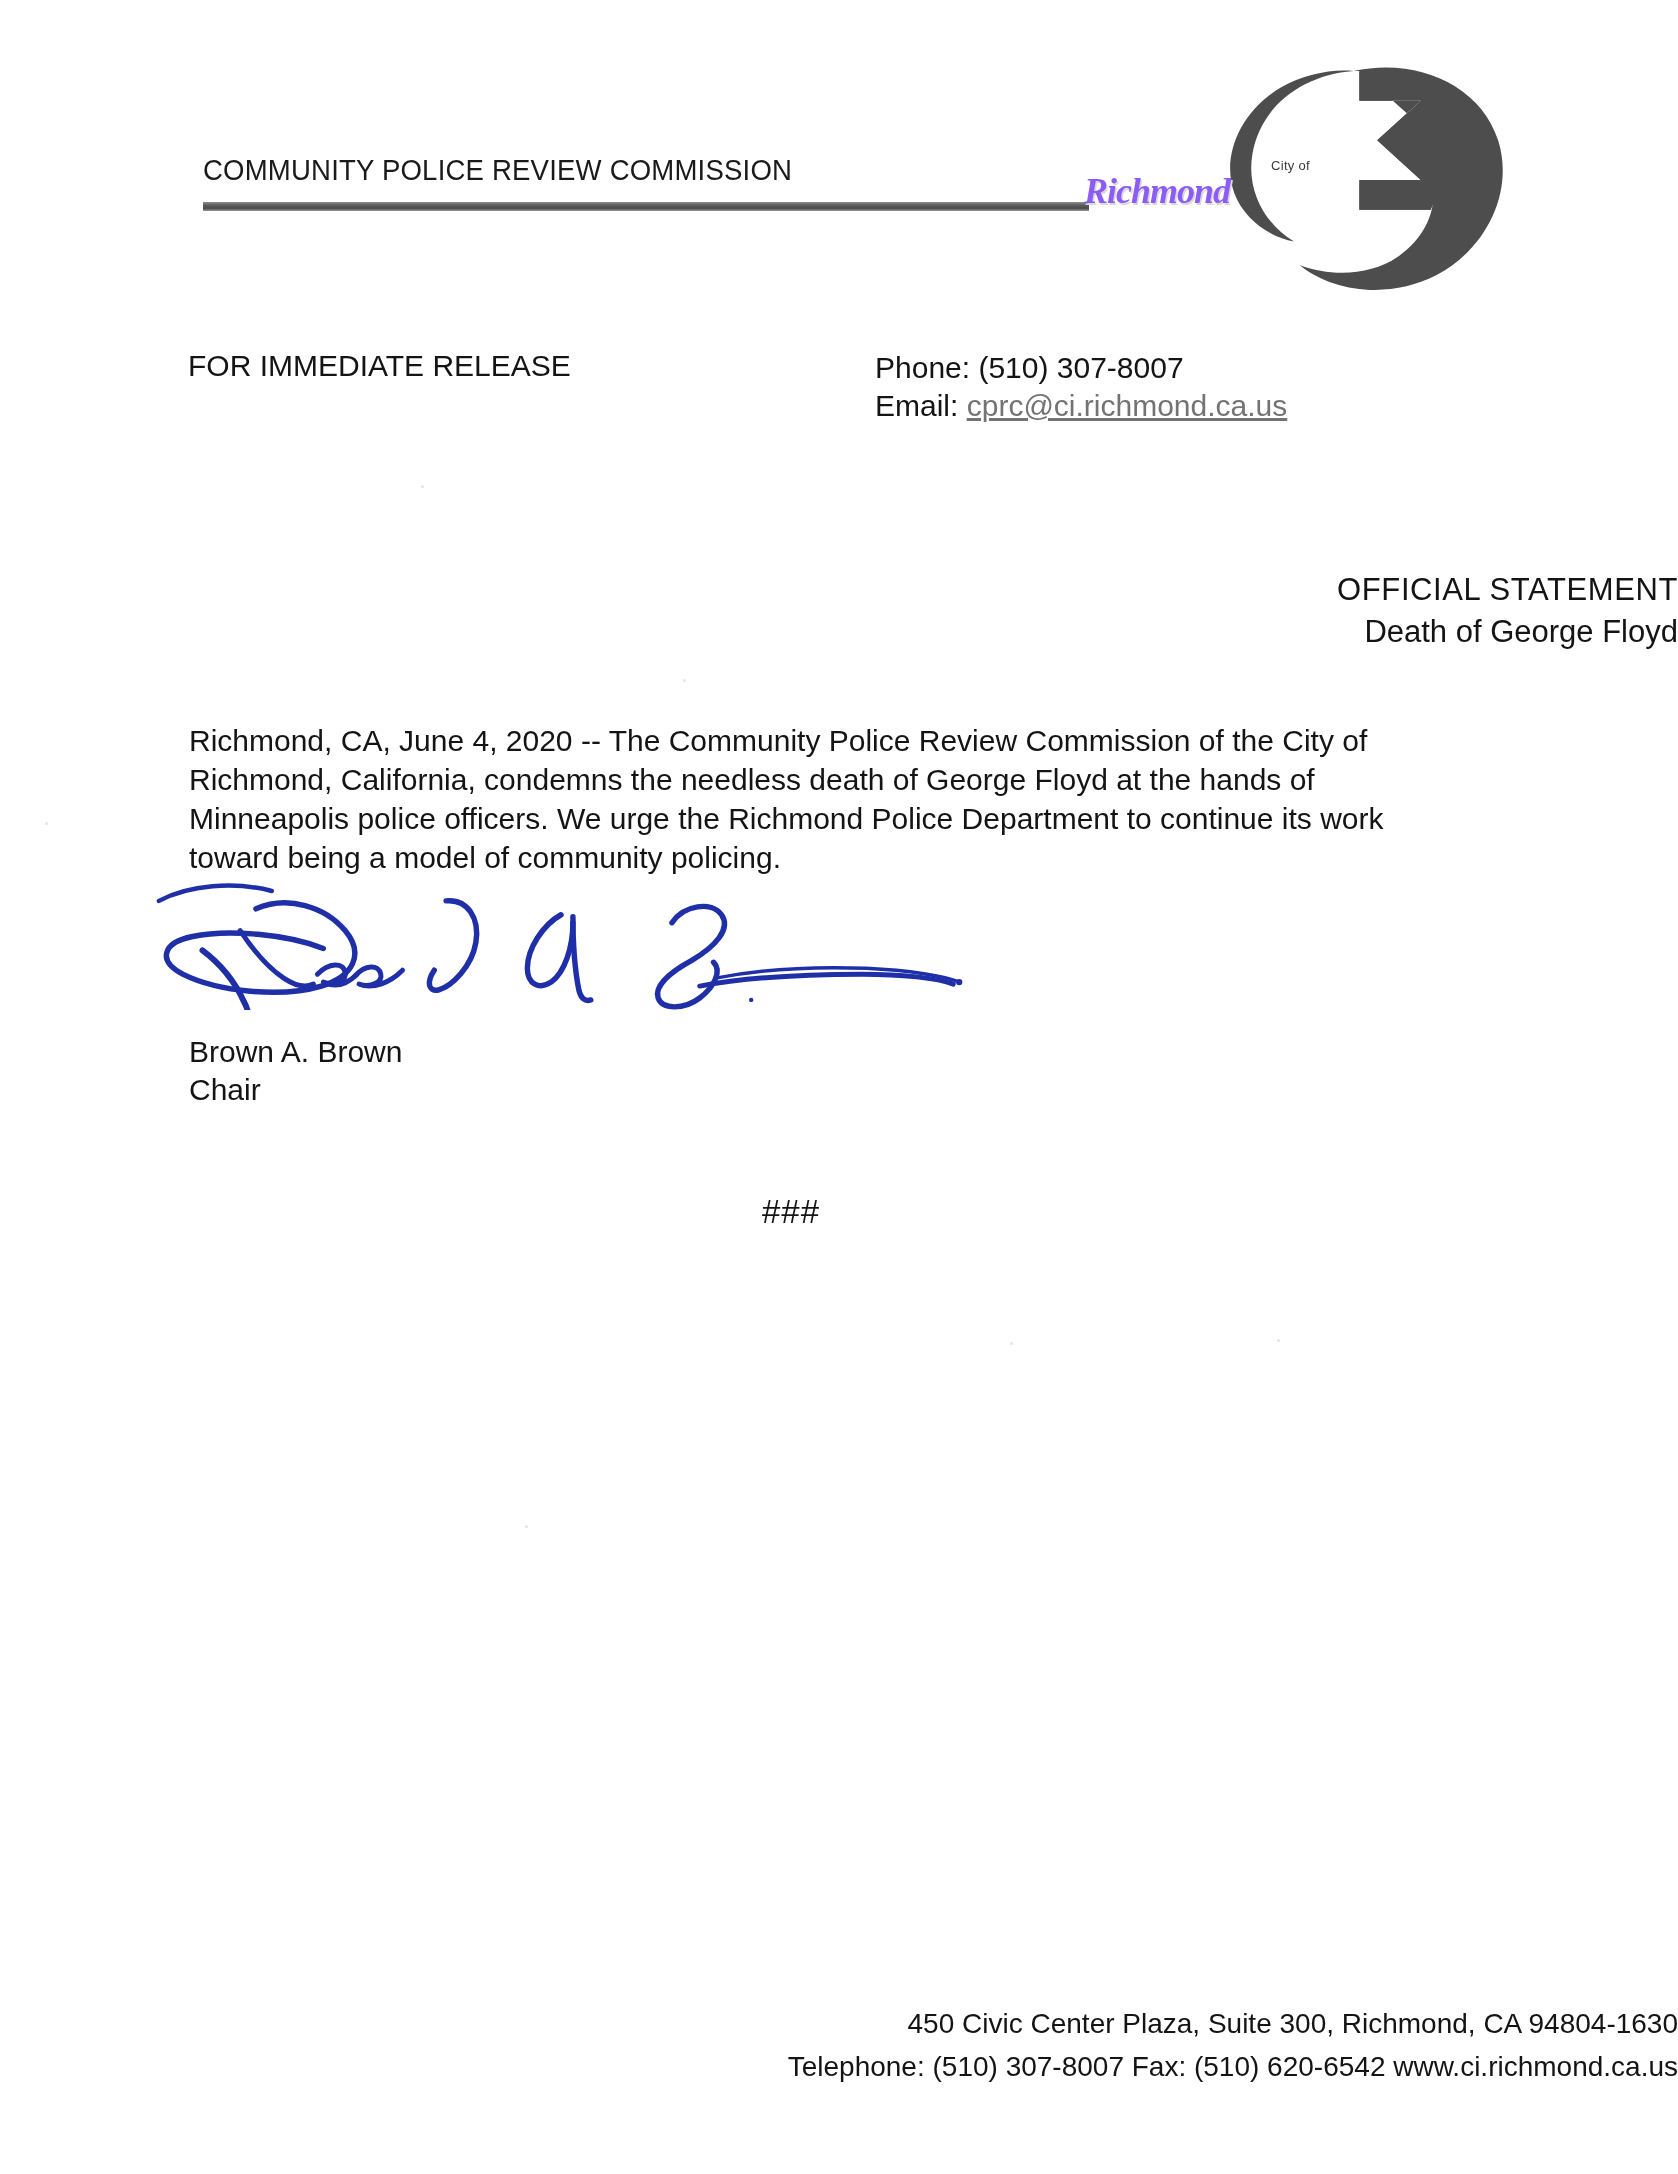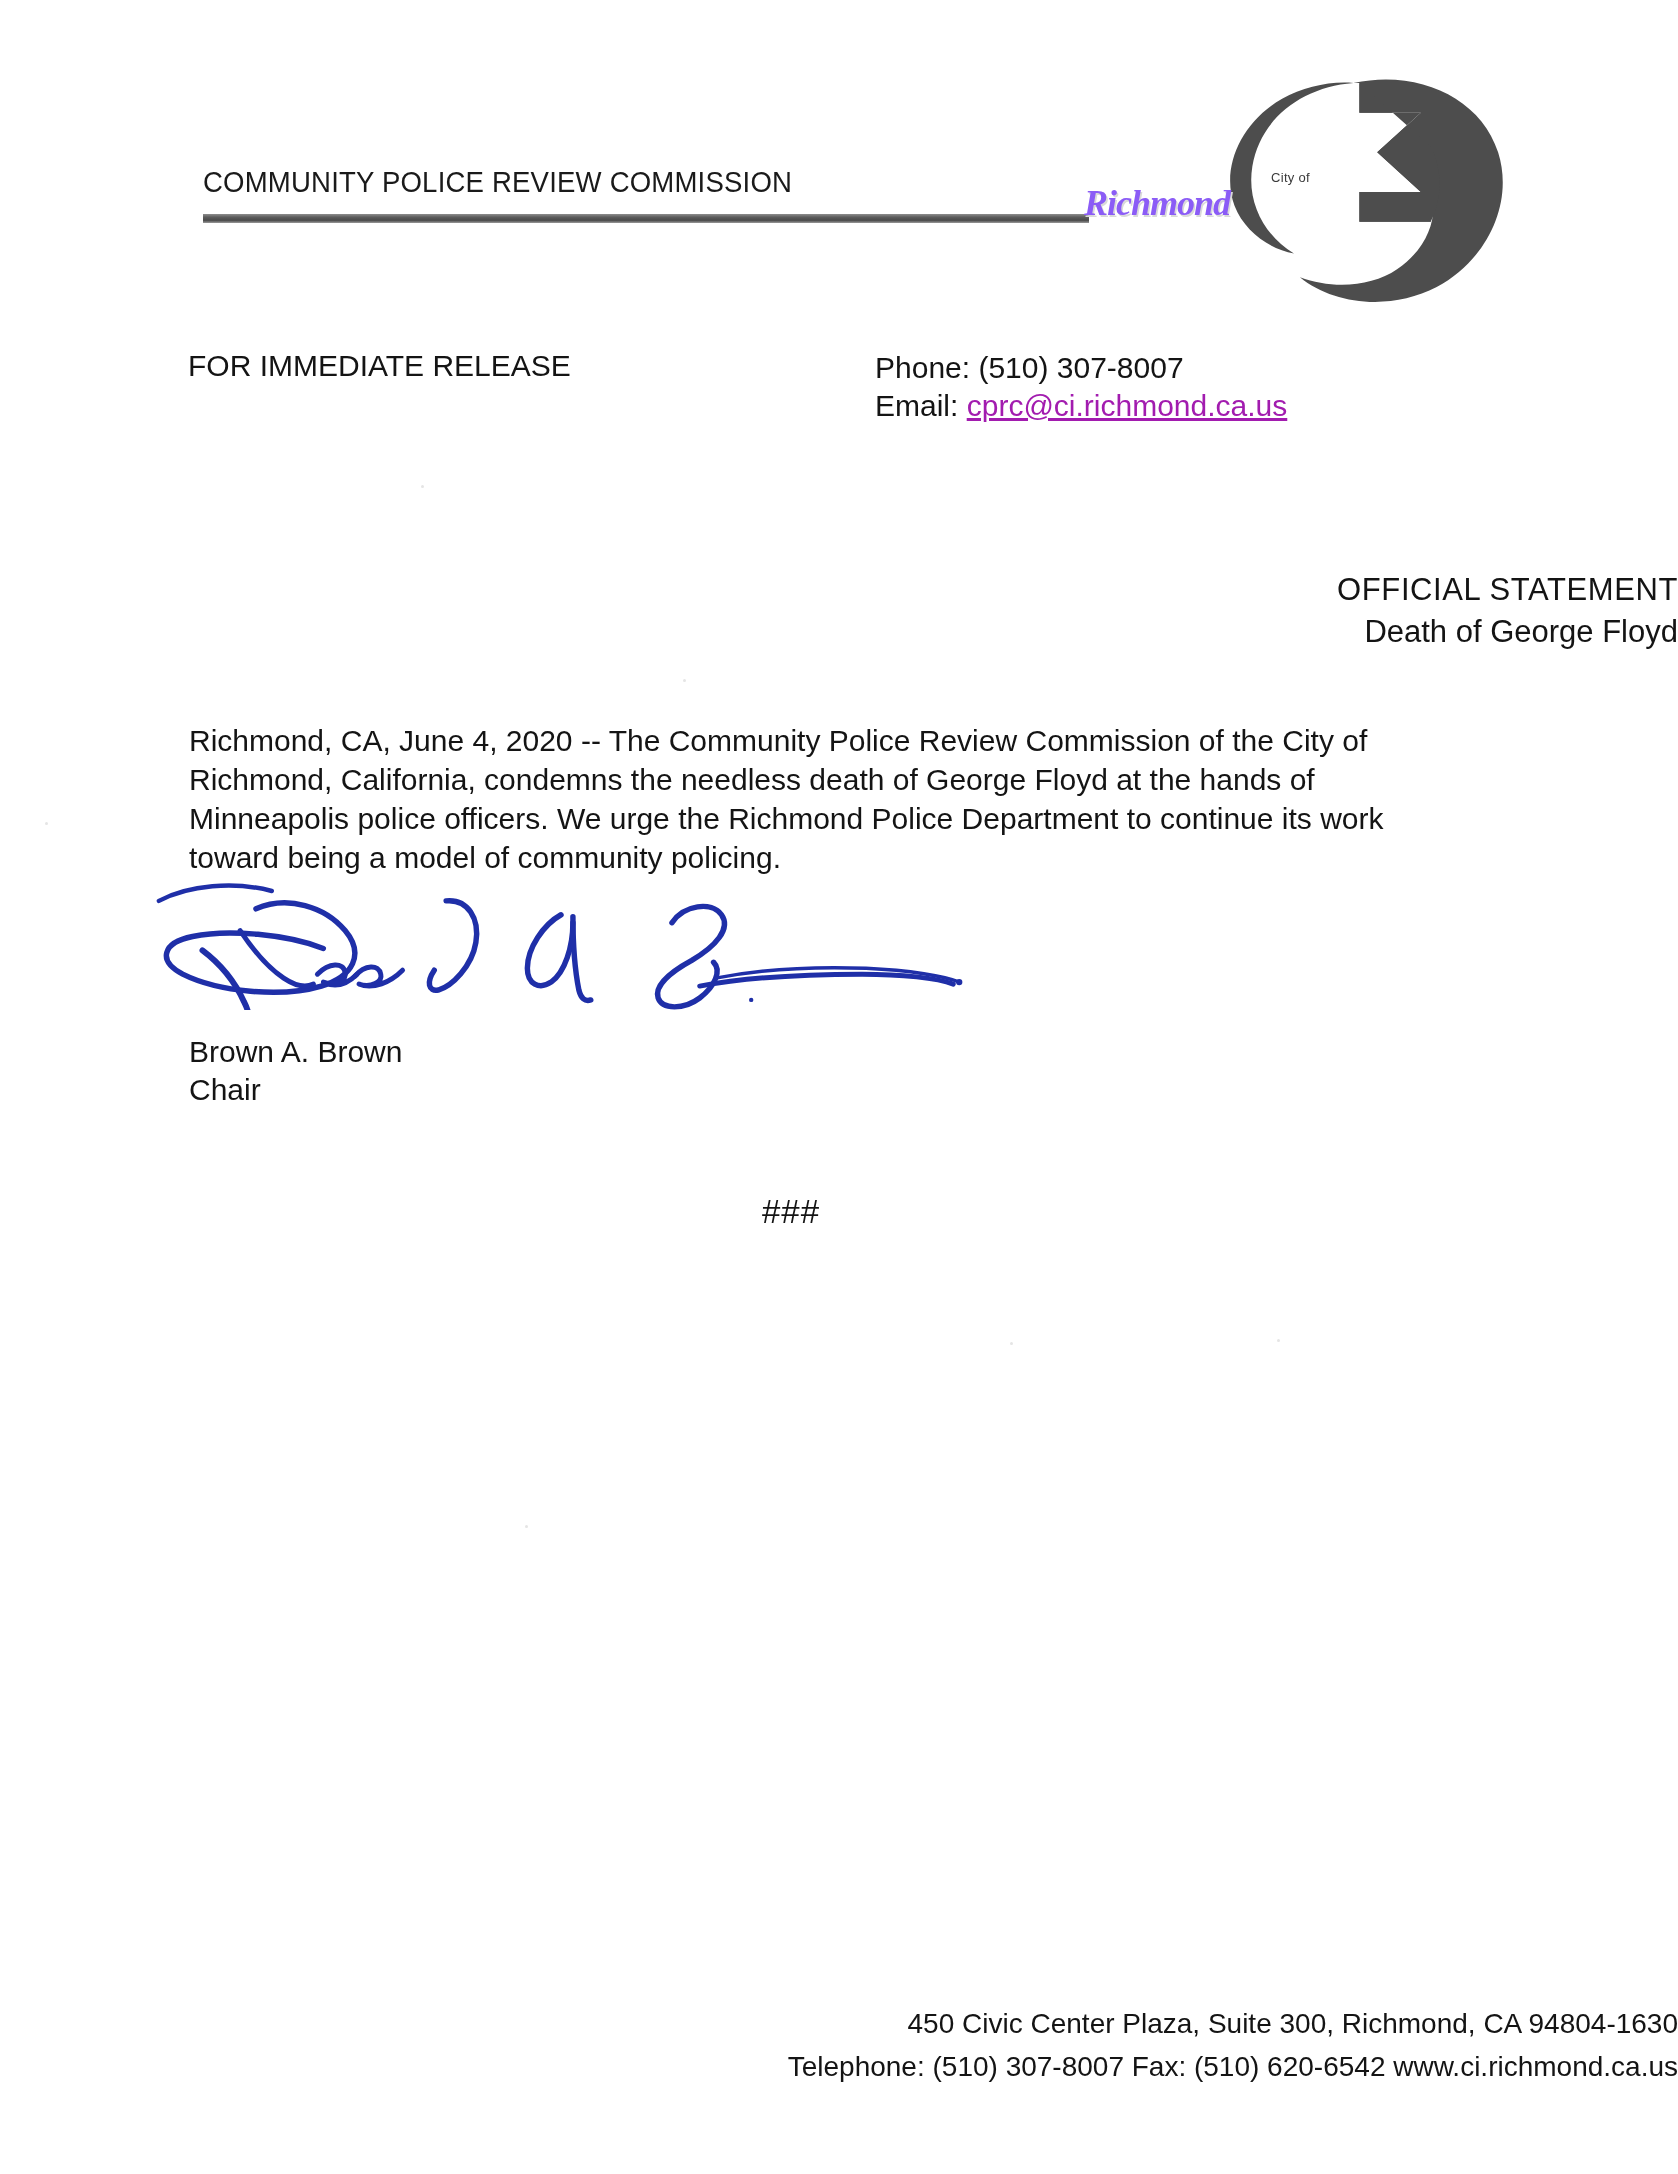--- a/index.html
+++ b/index.html
@@ -16,21 +16,21 @@
     width: 1678px;
     height: 2174px;
     background: #ffffff;
     overflow: hidden;
   }
 
   
   .letterhead {
     position: absolute;
     left: 0;
-    top: 16px;
+    top: 4px;
     width: 1678px;
     height: 317px;
   }
   .org-name {
     position: absolute;
     left: 203px;
     top: 150px;
     font-size: 29px;
     letter-spacing: 0.2px;
     color: #1a1a1a;
@@ -102,21 +102,21 @@
     left: 875px;
     top: 349px;
     font-size: 30px;
     line-height: 38px;
     color: #141414;
     white-space: nowrap;
   }
   .contact-block div { white-space: nowrap; }
   .email-link {
     text-decoration: underline;
-    color: #a21caf;
+    color: #737373;
   }
 
   
   .title-block {
     position: absolute;
     left: 0;
     top: 572px;
     width: 1678px;
     text-align: right;
   }

